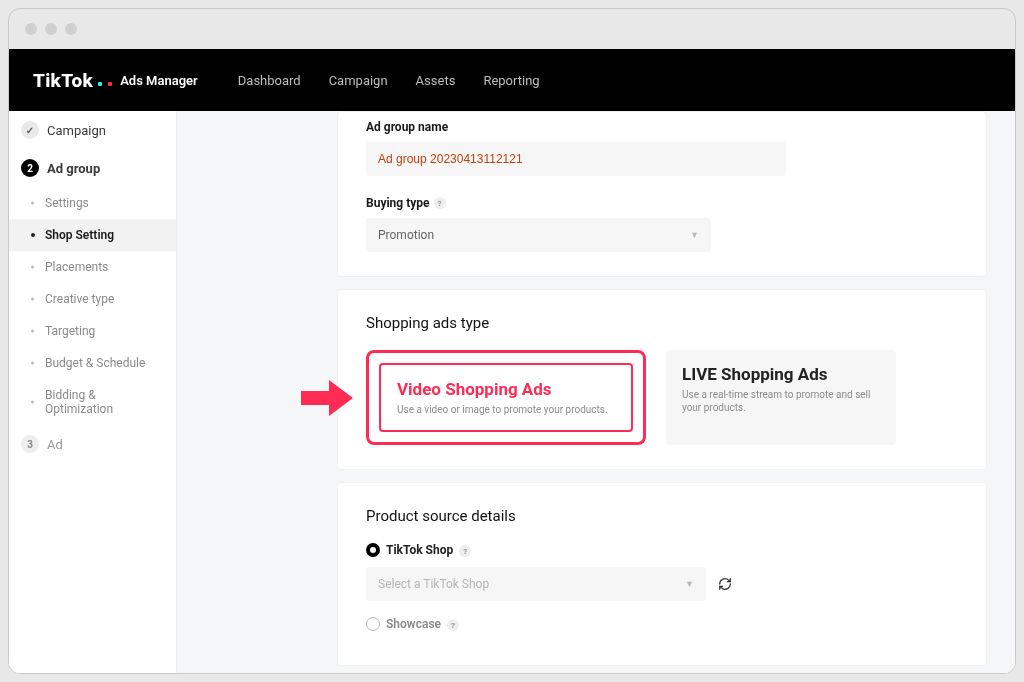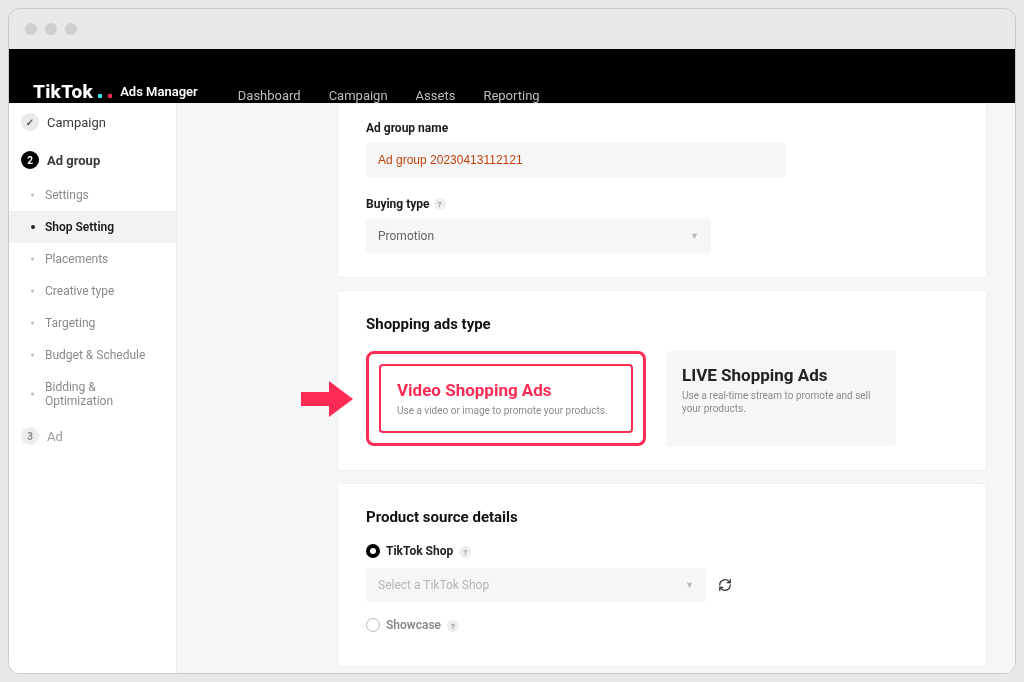--- a/index.html
+++ b/index.html
@@ -36,23 +36,23 @@
   .app {
     flex: 1;
     background: #fff;
     display: flex;
     flex-direction: column;
     overflow: hidden;
   }
   .topbar {
     background: #000;
     color: #fff;
-    height: 54px;
-    display: flex;
-    align-items: flex-end;
+    height: 62px;
+    display: flex;
+    align-items: center;
     padding: 0 24px;
   }
   .brand {
     display: flex; align-items: center; gap: 4px;
     margin-right: 24px;
   }
   .brand .logo-word {
     font-weight: 800; font-size: 19px; letter-spacing: .3px;
   }
   .brand .logo-dot-cyan { width:4px; height:4px; background:#25F4EE; display:inline-block; border-radius:1px; position:relative; top:4px; margin-left:1px;}
@@ -96,41 +96,41 @@
   .side-sub.active::before { background:#222; width:4px; height:4px;}
   .content {
     flex:1; overflow-y:auto; padding: 0 28px 0 160px;
     position:relative;
     background:#f5f6f8;
   }
   .card {
     background:#fff; border:1px solid #f0f0f0; border-radius:4px;
     padding:24px 28px; margin-top:12px;
   }
-  .card:first-child { margin-top:0; padding-top:17px;}
+  .card:first-child { margin-top:0; padding-top:8px;}
   .form-label {
     font-size:12px; font-weight:700; color:#1a1a1a; margin-bottom:8px; display:flex; align-items:center; gap:4px;
   }
   .help-dot {
     width:12px; height:12px; border-radius:50%; background:#eee; color:#999;
     font-size:8px; display:inline-flex; align-items:center;justify-content:center;
     font-weight:700;
   }
   .field-box {
     background:#f6f6f6; border:none; border-radius:3px; padding:10px 12px; font-size:12px;
     width:420px; color:#c2410c;
   }
   .select-box {
     background:#f6f6f6; border:none; border-radius:3px; padding:10px 12px; font-size:12px;
     width:345px; color:#666; display:flex; align-items:center; justify-content:space-between;
     cursor:pointer;
   }
   .chev { font-size:9px; color:#bbb; }
   .section-title {
-    font-size:15px; font-weight:700; color:#111; margin-bottom:18px;
+    font-size:15px; font-weight:400; color:#111; margin-bottom:18px;
   }
   .ads-type-row {
     display:flex; gap:20px;
   }
   .ads-option {
     flex:1; padding:14px 16px; border-radius:4px;
   }
   .ads-option.selected {
     border:2px solid #FE2C55; background:#fff;
   }

